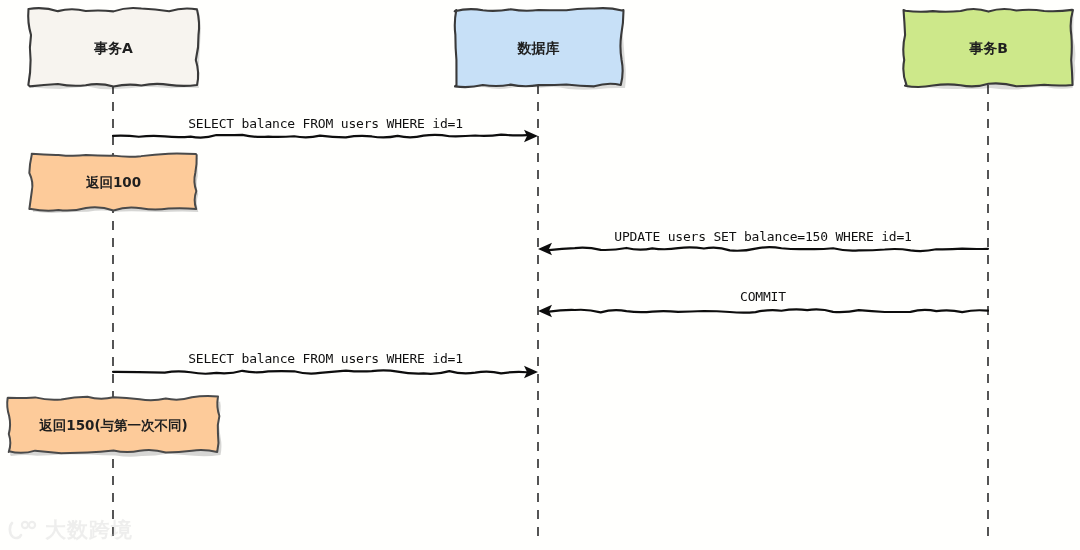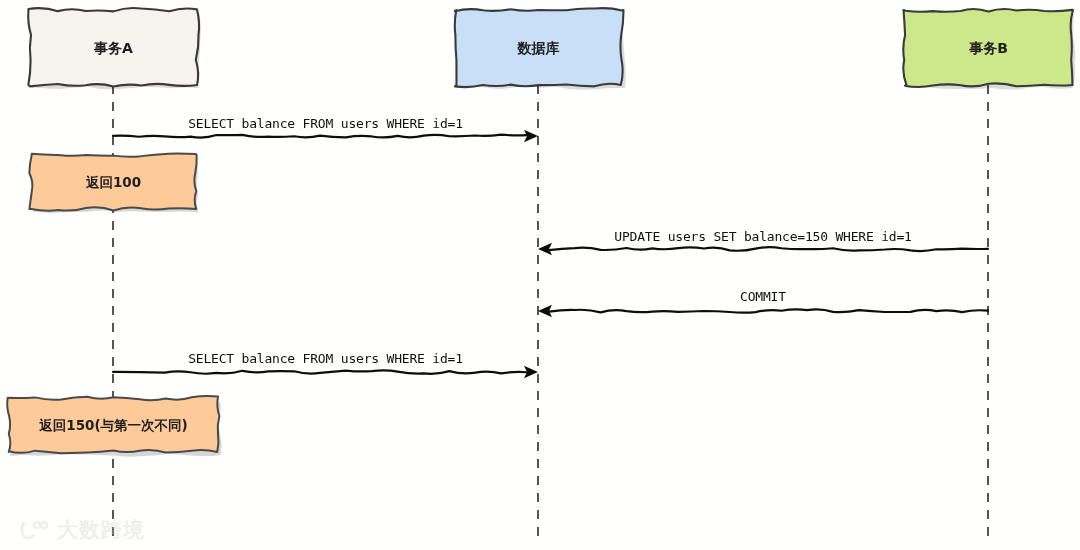--- a/index.html
+++ b/index.html
@@ -70,21 +70,21 @@
     stroke-linejoin: round;
   }
   .note-shape {
     stroke: #4a4a4a;
     stroke-width: 2.0;
     stroke-linejoin: round;
   }
   
   #watermark {
     position: absolute;
-    left: 20px;
+    left: 8px;
     bottom: 8px;
     display: flex;
     align-items: center;
     gap: 7px;
     opacity: 0.30;
     pointer-events: none;
     user-select: none;
   }
   #watermark .wm-mark {
     width: 30px;

